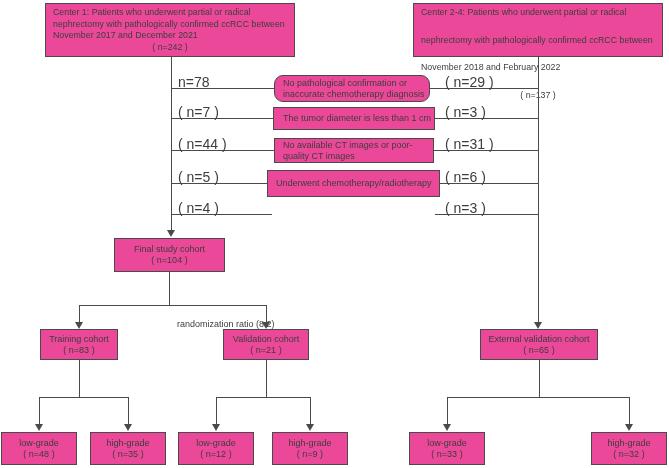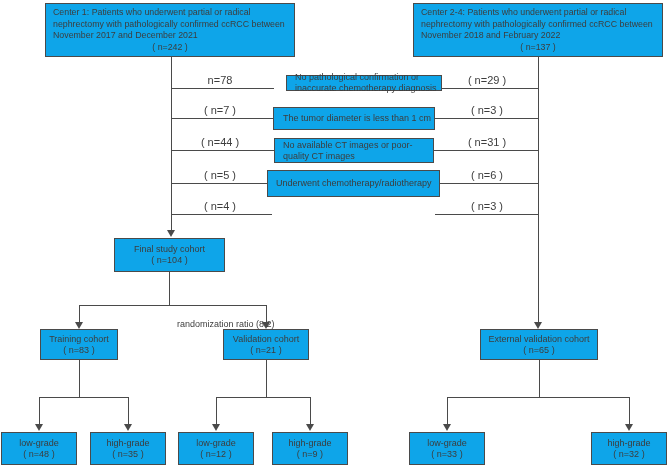--- a/index.html
+++ b/index.html
@@ -1,74 +1,74 @@
 <!DOCTYPE html>
 <html><head>
 <meta charset="utf-8">
 <style>
   html,body{margin:0;padding:0;background:#ffffff;}
   #stage{
     position:relative;width:669px;height:468px;background:#ffffff;
     font-family:"Liberation Sans", sans-serif;color:#3d3d3d;overflow:hidden;
   }
   .box{
-    position:absolute;border:1px solid #4a4a4a;background:#0ea5e9;
+    position:absolute;border:1px solid #4a4a4a;background:#ec4899;
     display:flex;flex-direction:column;justify-content:center;
     font-size:9px;line-height:11px;color:#3d3d3d;box-sizing:border-box;
   }
   .box-thick{border-width:1.5px;}
   .box-bottom{border-width:1.4px;}
   .tl{text-align:left;padding:2px 4px 2px 8px;white-space:nowrap;}
   .tc{text-align:center;padding:2px 2px;white-space:nowrap;}
   .srcbox{font-size:8.8px;line-height:11.5px;justify-content:flex-start;padding-top:3px;}
   .srcbox .ln{text-align:left;padding-left:7px;white-space:nowrap;}
   .srcbox .nn{text-align:center;white-space:nowrap;}
   .hline{position:absolute;height:1px;background:#4a4a4a;}
   .vline{position:absolute;width:1px;background:#4a4a4a;}
   .arrow{
     position:absolute;width:0;height:0;
     border-left:4px solid transparent;border-right:4px solid transparent;
     border-top:7px solid #4a4a4a;
   }
   .nlabel{
-    position:absolute;width:84px;height:12px;text-align:center;
-    font-size:11px;color:#3d3d3d;white-space:nowrap;
+    position:absolute;width:84px;height:12px;
+    font-size:14px;color:#3d3d3d;white-space:nowrap;
   }
   .note{
     position:absolute;font-size:9px;color:#3d3d3d;white-space:nowrap;
   }
 </style>
 </head>
 <body>
 
 <div id="stage">
 
   <div class="box box-thick srcbox" style="left:45px;top:3px;width:250px;height:54px;">
     <div class="ln">Center 1: Patients who underwent partial or radical</div>
     <div class="ln">nephrectomy with pathologically confirmed ccRCC between</div>
     <div class="ln">November 2017 and December 2021</div>
     <div class="nn">( n=242 )</div>
   </div>
-  <div class="box box-thick srcbox" style="left:413px;top:3px;width:250px;height:54px;">
+  <div class="box box-thick srcbox" style="left:413px;top:3px;width:250px;height:54px;gap:16px;">
     <div class="ln">Center 2-4: Patients who underwent partial or radical</div>
     <div class="ln">nephrectomy with pathologically confirmed ccRCC between</div>
     <div class="ln">November 2018 and February 2022</div>
     <div class="nn">( n=137 )</div>
   </div>
 
   <div class="vline" style="left:171px;top:57px;height:173px;"></div>
   <div class="arrow" style="left:167px;top:230px;"></div>
   <div class="vline" style="left:538px;top:57px;height:265px;"></div>
   <div class="arrow" style="left:534px;top:322px;"></div>
 
   <div class="hline" style="left:171px;top:88px;width:103px;"></div>
   <div class="hline" style="left:430px;top:88px;width:108px;"></div>
   <div class="nlabel" style="left:178px;top:74px;">n=78</div>
   <div class="nlabel" style="left:445px;top:74px;">( n=29 )</div>
-  <div class="box tl" style="left:286px;top:75px;width:156px;height:16px;">
+  <div class="box tl" style="left:274px;top:75px;width:156px;height:27px;border-radius:9px;">
     <div>No pathological confirmation or</div>
     <div>inaccurate chemotherapy diagnosis</div>
   </div>
 
   <div class="hline" style="left:171px;top:118px;width:102px;"></div>
   <div class="hline" style="left:435px;top:118px;width:103px;"></div>
   <div class="nlabel" style="left:178px;top:104px;">( n=7 )</div>
   <div class="nlabel" style="left:445px;top:104px;">( n=3 )</div>
   <div class="box tc" style="left:273px;top:107px;width:162px;height:23px;padding-left:8px;">
     <div>The tumor diameter is less than 1 cm</div>

